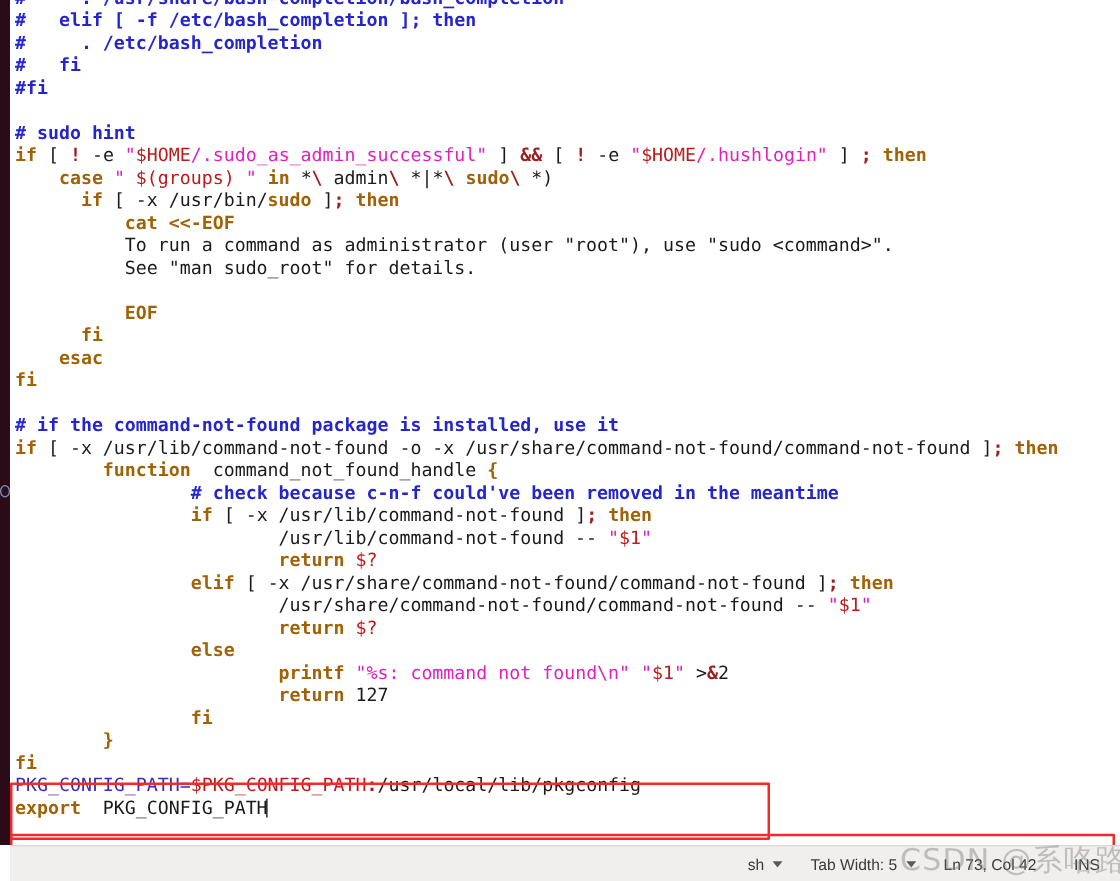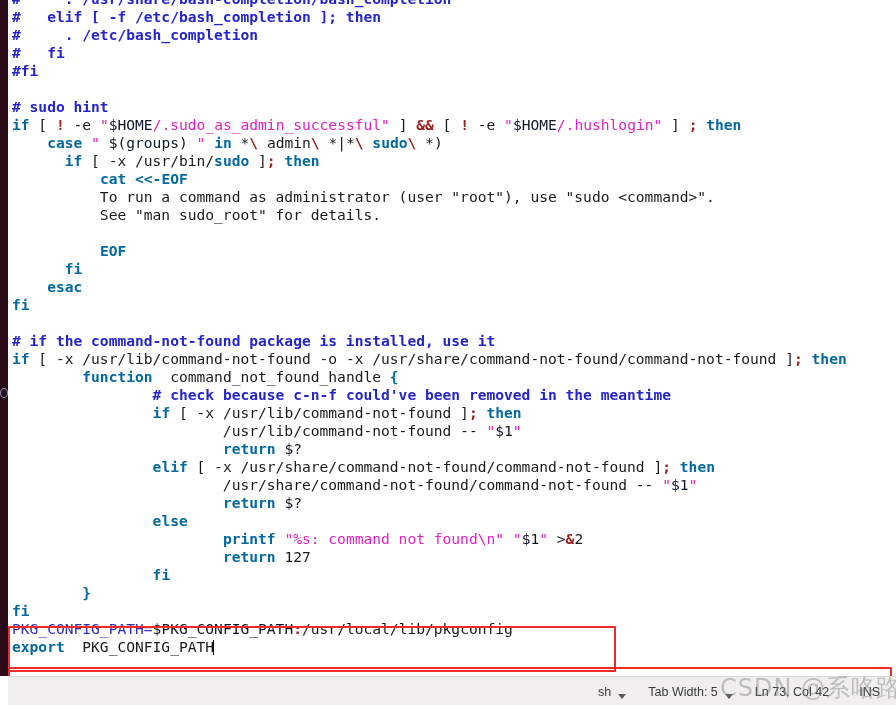--- a/index.html
+++ b/index.html
@@ -34,23 +34,23 @@
     font-family:"DejaVu Sans Mono","Liberation Mono",monospace;
     font-size:14.6px;line-height:18px;
     white-space:pre;
     color:#1a1a1a;
     letter-spacing:0px;
   }
   .ln{height:18px;}
 
   
   .cmt{color:#2525cc;font-weight:bold;}
-  .kw{color:#0369a1;font-weight:bold;}
+  .kw{color:#a16207;font-weight:bold;}
   .str{color:#e020c0;}
-  .var{color:#0f172a;}
+  .var{color:#b91c1c;}
   .op{color:#9c2020;font-weight:bold;}
   .bvar{color:#3030bb;}
   .plain{color:#1a1a1a;}
 
   
   .caret{
     display:inline-block;width:1px;height:15px;background:#000;
     vertical-align:-3px;margin-left:-1px;
   }
 
@@ -64,21 +64,21 @@
 
   
   .statusbar{
     position:absolute;left:8px;top:676px;width:888px;height:29px;
     background:#f0efee;border-top:1px solid #d8d5d2;
     display:flex;align-items:center;
     font-family:"Liberation Sans",sans-serif;font-size:12.5px;
     color:#3a3a38;
   }
   .sb-spacer{flex:1 1 auto;}
-  .sb-item{display:flex;align-items:flex-end;gap:5px;margin-right:22px;
+  .sb-item{display:flex;align-items:center;gap:5px;margin-right:22px;
     cursor:default;}
   .sb-item.clk{cursor:pointer;}
   .chev{
     width:0;height:0;border-left:4px solid transparent;
     border-right:4px solid transparent;border-top:5px solid #5a5a58;
     display:inline-block;margin-left:2px;
   }
   .sb-pos{margin-right:30px;white-space:nowrap;}
   .sb-ins{margin-right:16px;white-space:nowrap;}
 

